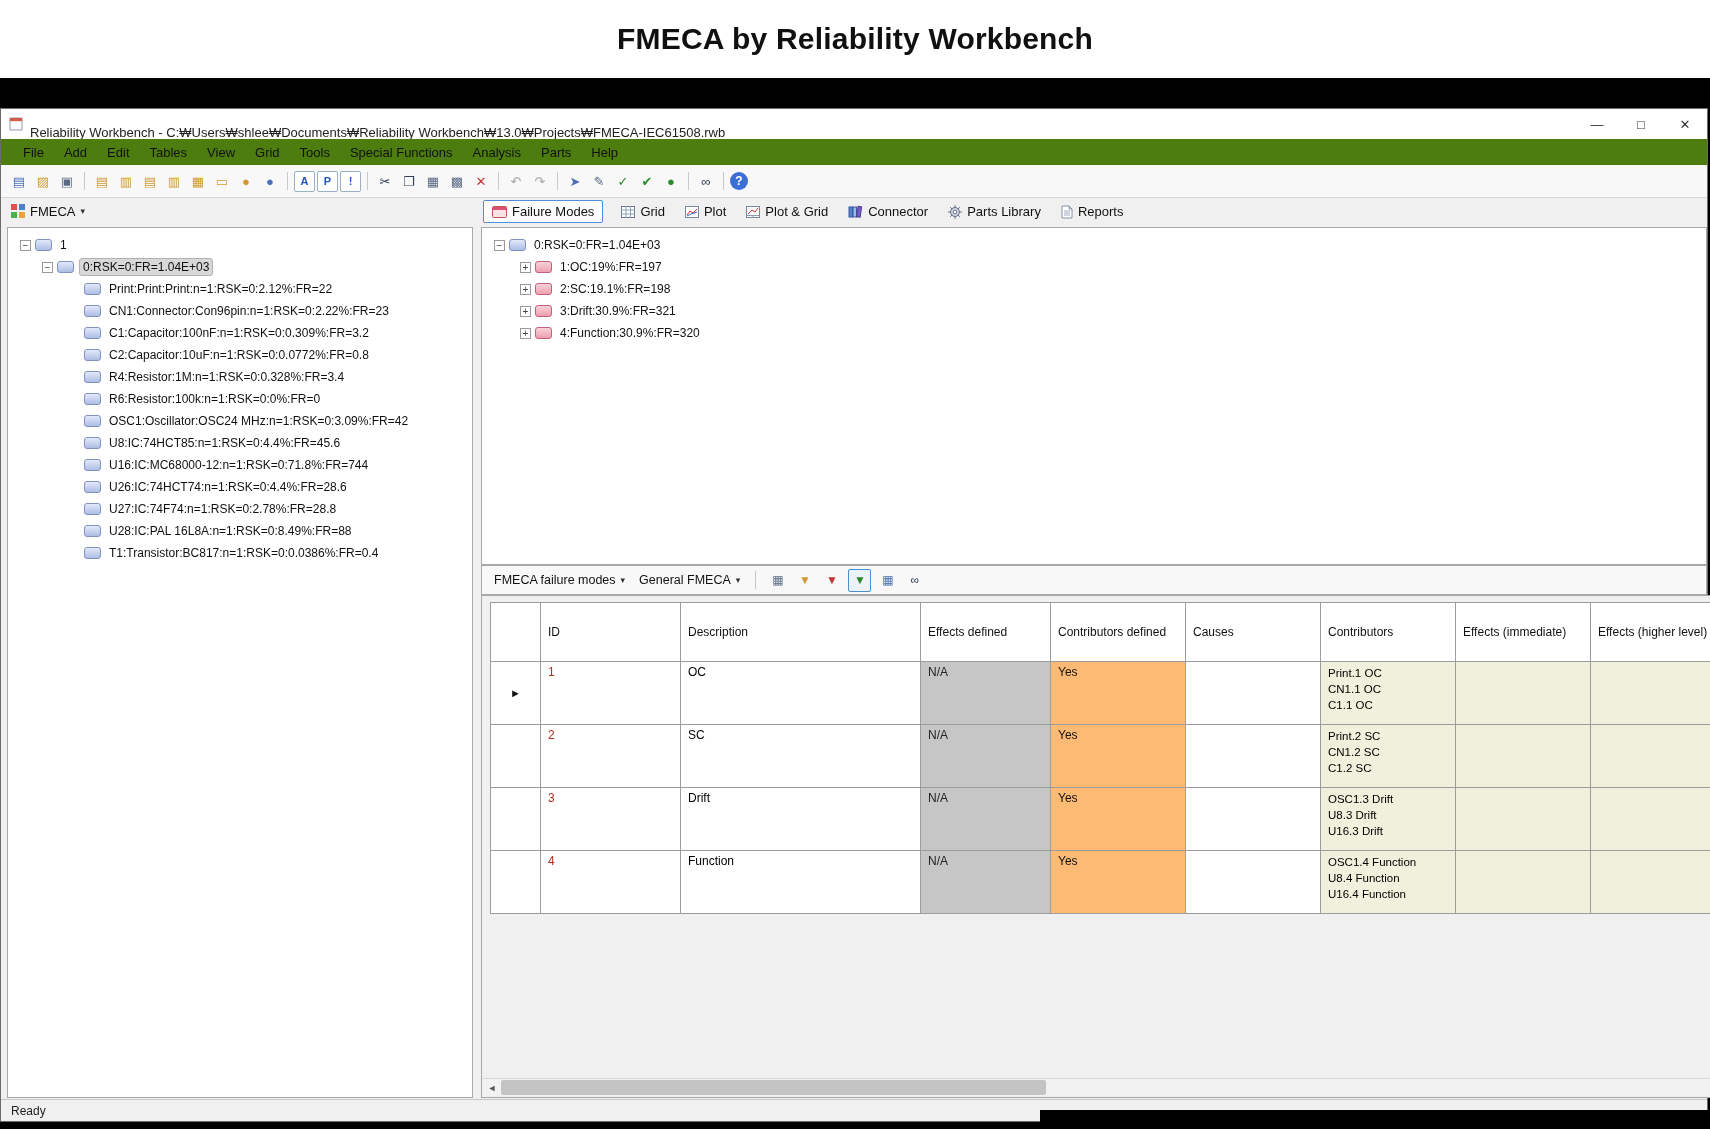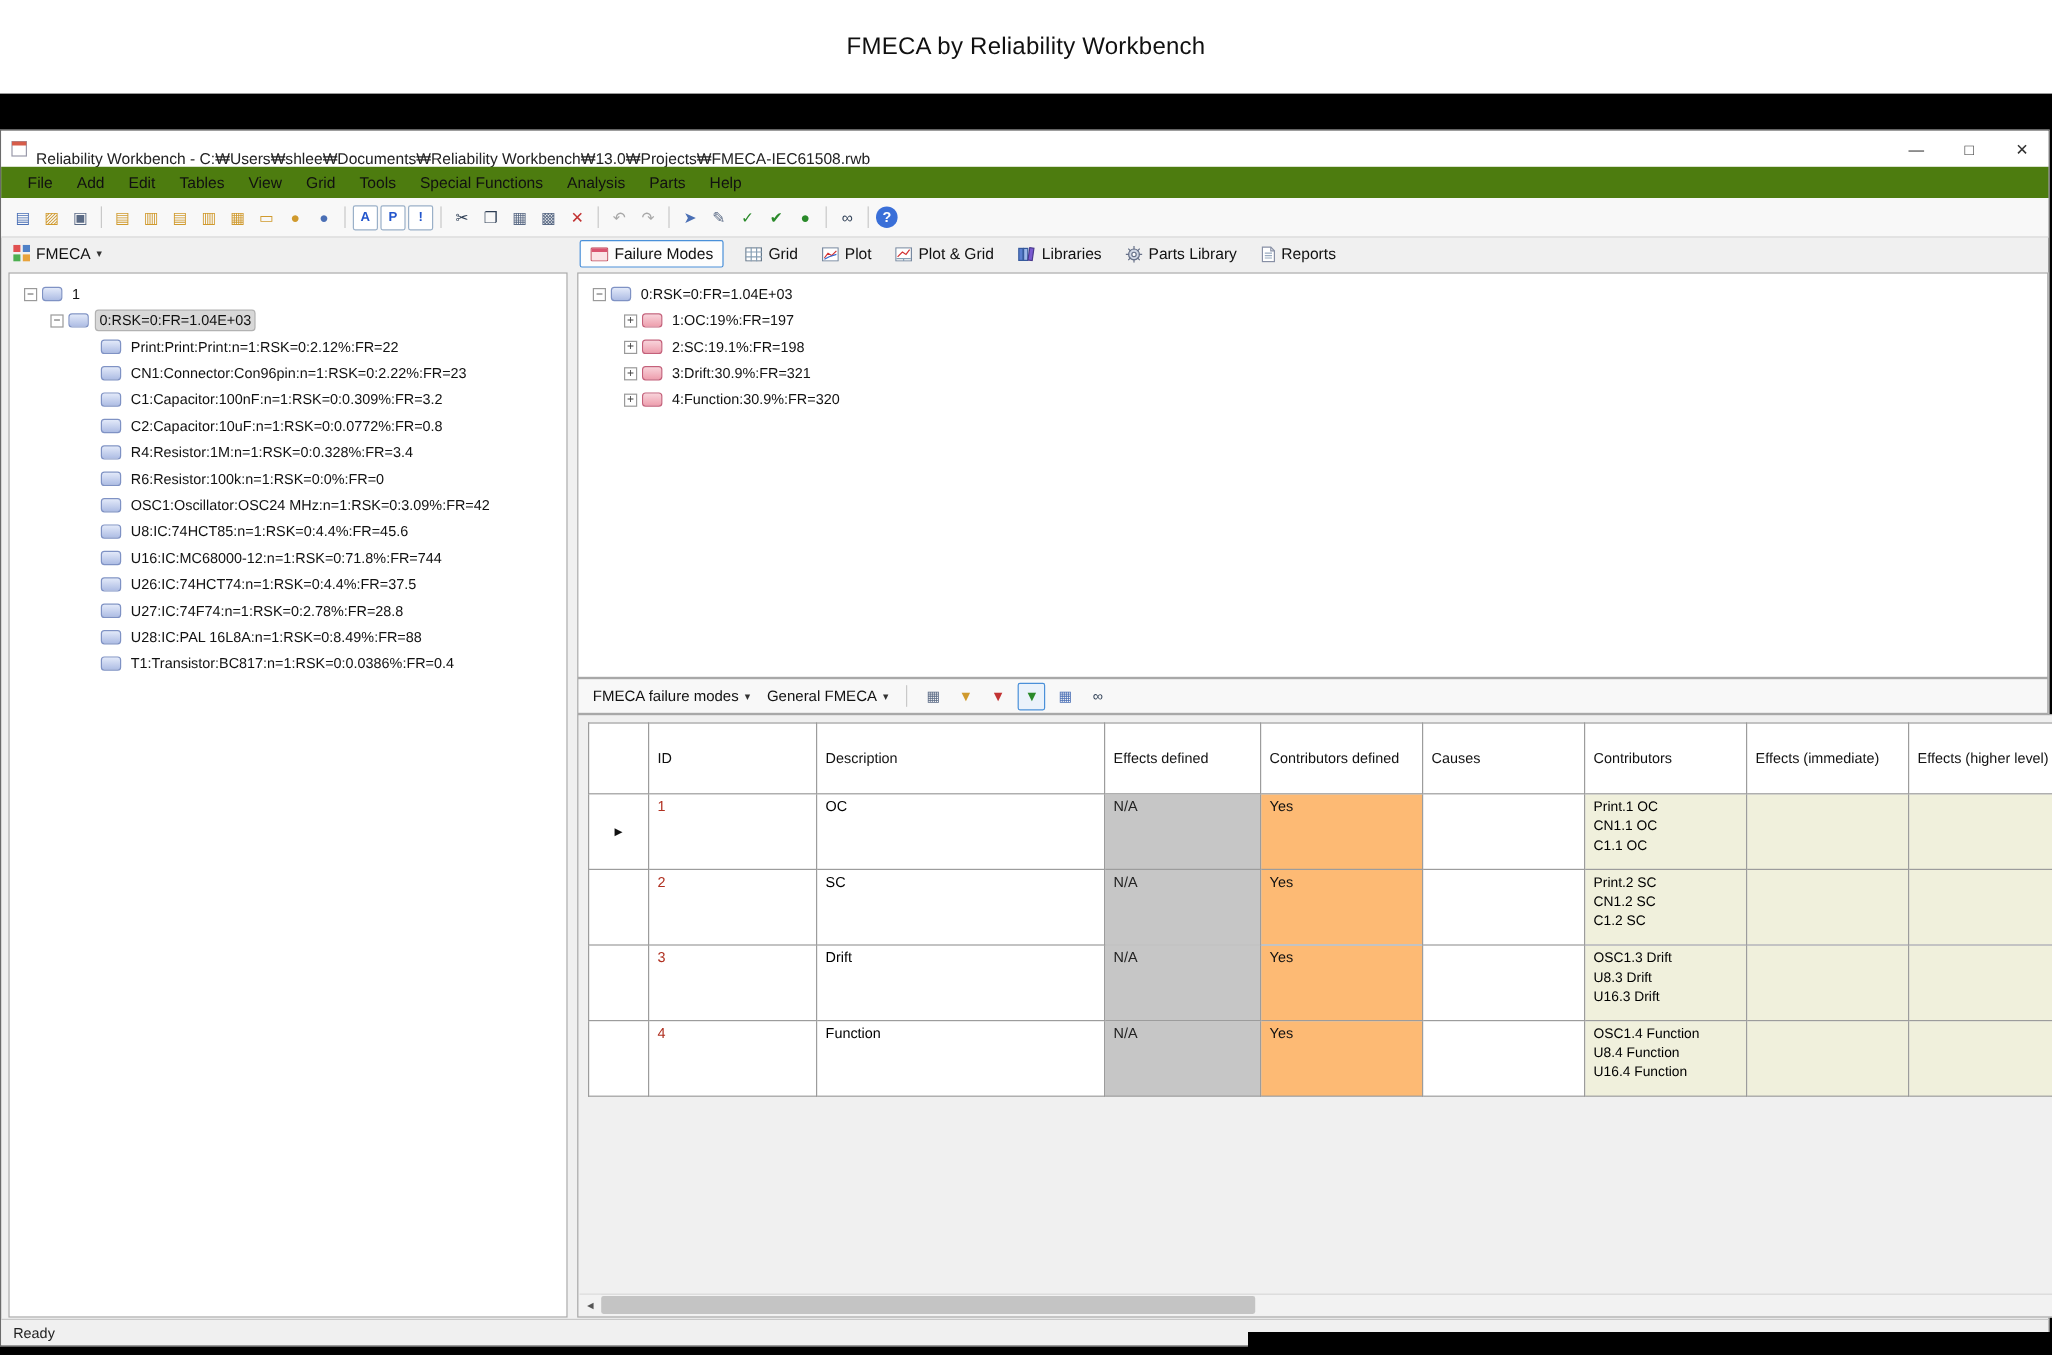--- a/index.html
+++ b/index.html
@@ -1,19 +1,19 @@
 <!DOCTYPE html>
 <html><head>
 <meta charset="utf-8">
 <style>
   html,body{margin:0;padding:0;background:#000;}
   .page{position:relative;width:1710px;height:1129px;background:#000;font-family:"Liberation Sans",sans-serif;overflow:hidden;}
   
   .banner{position:absolute;left:0;top:0;width:100%;height:78px;background:#fff;display:flex;align-items:center;justify-content:center;}
-  .banner-title{font-size:20px;font-weight:normal;color:#101010;letter-spacing:0.2px;}
+  .banner-title{font-size:30px;font-weight:bold;color:#101010;letter-spacing:0.2px;}
   
   .app{position:absolute;left:0;top:108px;width:1708px;height:1014px;background:#f0f0f0;border:1px solid #6b6b6b;box-sizing:border-box;}
   .titlebar{position:absolute;top:0;left:0;right:0;height:30px;background:#fff;display:flex;align-items:center;padding-left:8px;box-sizing:border-box;}
   .title-text{font-size:13px;color:#222;margin-left:7px;white-space:nowrap;margin-top:16px;}
   .tb-spacer{flex:1;}
   .win-btn{width:44px;height:30px;display:flex;align-items:center;justify-content:center;font-size:13px;color:#333;}
   .menubar{position:absolute;top:30px;left:0;right:0;height:26px;background:#4d7c0f;display:flex;align-items:center;padding-left:12px;font-size:13px;color:#111;}
   .menu-item{padding:4px 10px;white-space:nowrap;}
   .toolbar{position:absolute;top:56px;left:0;right:0;height:33px;background:#f8f8f8;border-bottom:1px solid #d6d6d6;display:flex;align-items:center;padding-left:6px;box-sizing:border-box;}
   .tbtn{width:22px;height:22px;display:flex;align-items:center;justify-content:center;font-size:13px;border-radius:2px;margin:0 1px;}
@@ -196,21 +196,21 @@
         <span>Plot &amp; Grid</span>
       </span>
       <span class="tab">
         <span>
             <svg width="15" height="13">
               <rect x="1" y="2" width="3.5" height="10" fill="#5a7fd0" stroke="#365a9d"></rect>
               <rect x="5" y="2" width="3.5" height="10" fill="#9db7ea" stroke="#365a9d"></rect>
               <rect x="9.5" y="1.5" width="3.5" height="10.5" transform="rotate(8 11 6)" fill="#7a5ad0" stroke="#4a3a8d"></rect>
             </svg>
           </span>
-        <span>Libraries</span>
+        <span>Connector</span>
       </span>
       <span class="tab">
         <span>
             <svg width="14" height="14">
               <circle cx="7" cy="7" r="4.5" fill="#cfd6e4" stroke="#667088"></circle>
               <circle cx="7" cy="7" r="1.8" fill="#fff" stroke="#667088"></circle>
               <path d="M7 0v3M7 11v3M0 7h3M11 7h3M2.2 2.2l2 2M9.8 9.8l2 2M11.8 2.2l-2 2M4.2 9.8l-2 2" stroke="#667088"></path>
             </svg>
           </span>
         <span>Parts Library</span>
@@ -270,21 +270,21 @@
         <div class="trow" style="padding-left:68px">
             <span class="cube blue"></span>
             <span class="tlabel">U8:IC:74HCT85:n=1:RSK=0:4.4%:FR=45.6</span>
           </div>
         <div class="trow" style="padding-left:68px">
             <span class="cube blue"></span>
             <span class="tlabel">U16:IC:MC68000-12:n=1:RSK=0:71.8%:FR=744</span>
           </div>
         <div class="trow" style="padding-left:68px">
             <span class="cube blue"></span>
-            <span class="tlabel">U26:IC:74HCT74:n=1:RSK=0:4.4%:FR=37.5</span>
+            <span class="tlabel">U26:IC:74HCT74:n=1:RSK=0:4.4%:FR=28.6</span>
           </div>
         <div class="trow" style="padding-left:68px">
             <span class="cube blue"></span>
             <span class="tlabel">U27:IC:74F74:n=1:RSK=0:2.78%:FR=28.8</span>
           </div>
         <div class="trow" style="padding-left:68px">
             <span class="cube blue"></span>
             <span class="tlabel">U28:IC:PAL 16L8A:n=1:RSK=0:8.49%:FR=88</span>
           </div>
         <div class="trow" style="padding-left:68px">

